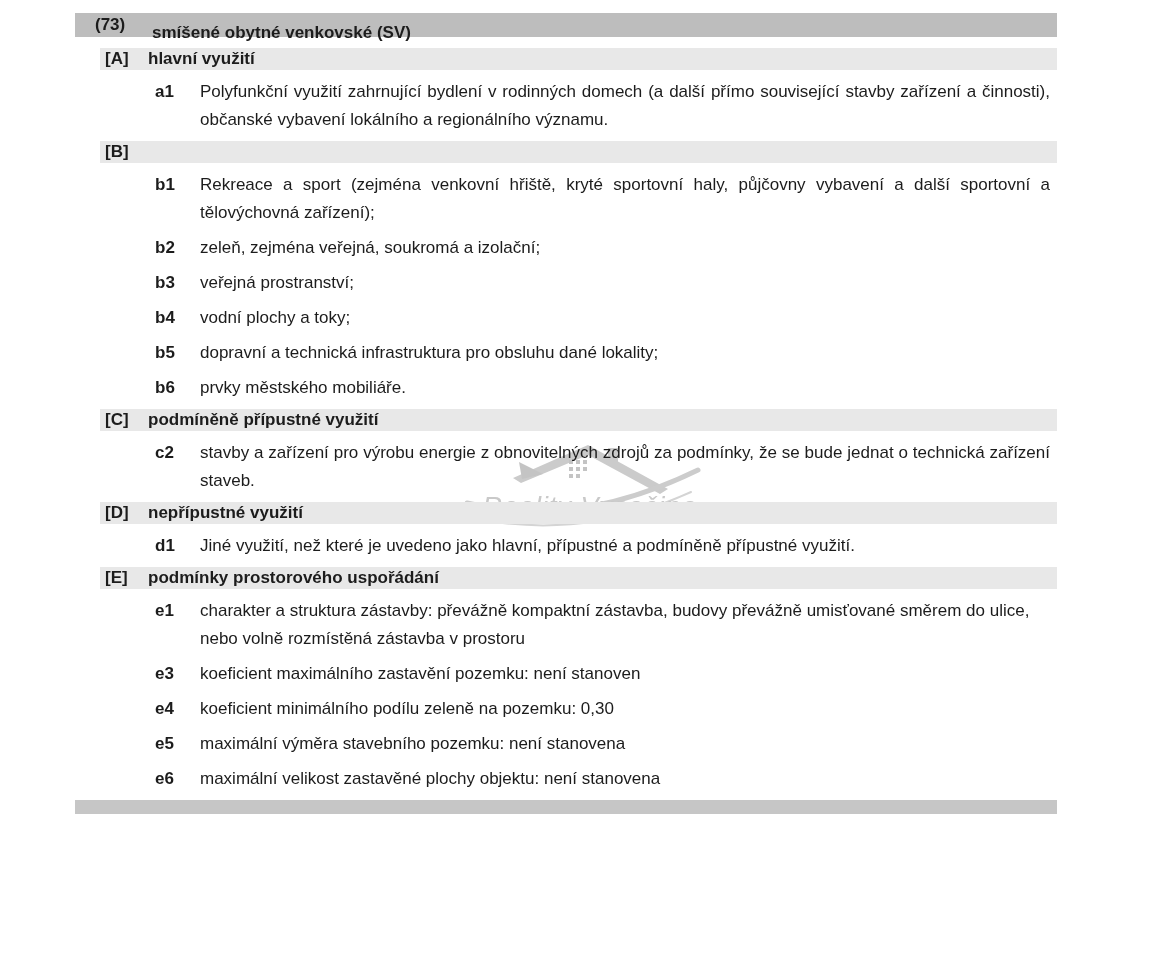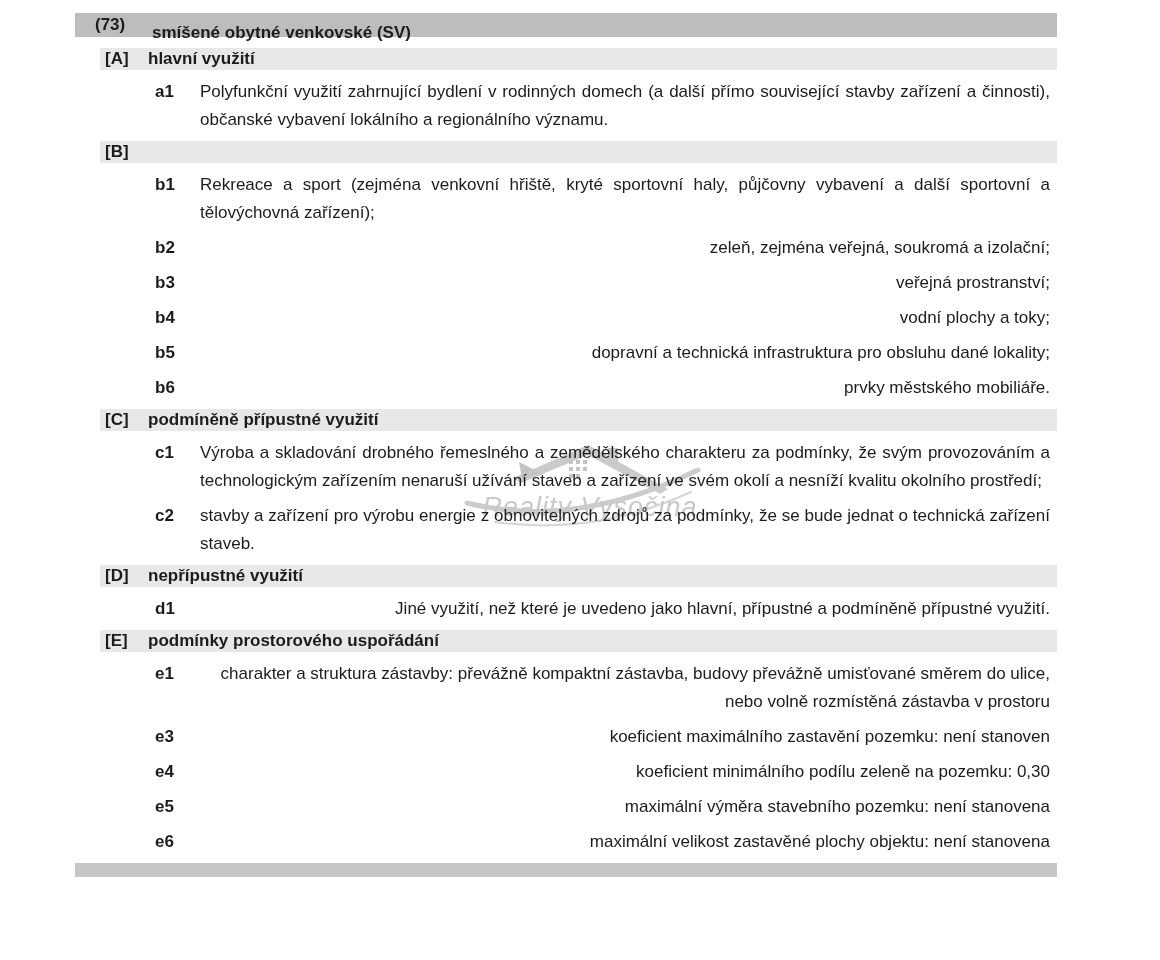--- a/index.html
+++ b/index.html
@@ -69,21 +69,21 @@
 
   
   .item {
     margin: 0 11px 7px 155px;
     width: 895px;
     display: flex;
     font-size: 17px;
     line-height: 28px;
   }
   .item-label { width: 45px; flex: 0 0 auto; font-weight: bold; }
-  .item-text { flex: 1; max-width: 850px; text-align: right; }
+  .item-text { flex: 1; max-width: 850px; }
   .item-text.justify { text-align: justify; text-justify: inter-word; }
 
   
   .bottom-bar {
     margin: 4px 0 0 75px;
     width: 982px;
     height: 14px;
     background: #c6c6c6;
   }
 </style>
@@ -158,24 +158,20 @@
         </div>
         <div class="item">
           <span class="item-label">b6</span>
           <span class="item-text">prvky městského mobiliáře.</span>
         </div>
         <div class="section-bar">
           <span class="section-key">[C]</span>
           <span class="section-title">podmíněně přípustné využití</span>
         </div>
         <div class="item">
-          <span class="item-label">c1</span>
-          <span class="item-text justify">Výroba a skladování drobného řemeslného a zemědělského charakteru za podmínky, že svým provozováním a technologickým zařízením nenaruší užívání staveb a zařízení ve svém okolí a nesníží kvalitu okolního prostředí;</span>
-        </div>
-        <div class="item">
           <span class="item-label">c2</span>
           <span class="item-text justify">stavby a zařízení pro výrobu energie z obnovitelných zdrojů za podmínky, že se bude jednat o technická zařízení staveb.</span>
         </div>
         <div class="section-bar">
           <span class="section-key">[D]</span>
           <span class="section-title">nepřípustné využití</span>
         </div>
         <div class="item">
           <span class="item-label">d1</span>
           <span class="item-text">Jiné využití, než které je uvedeno jako hlavní, přípustné a podmíněně přípustné využití.</span>

